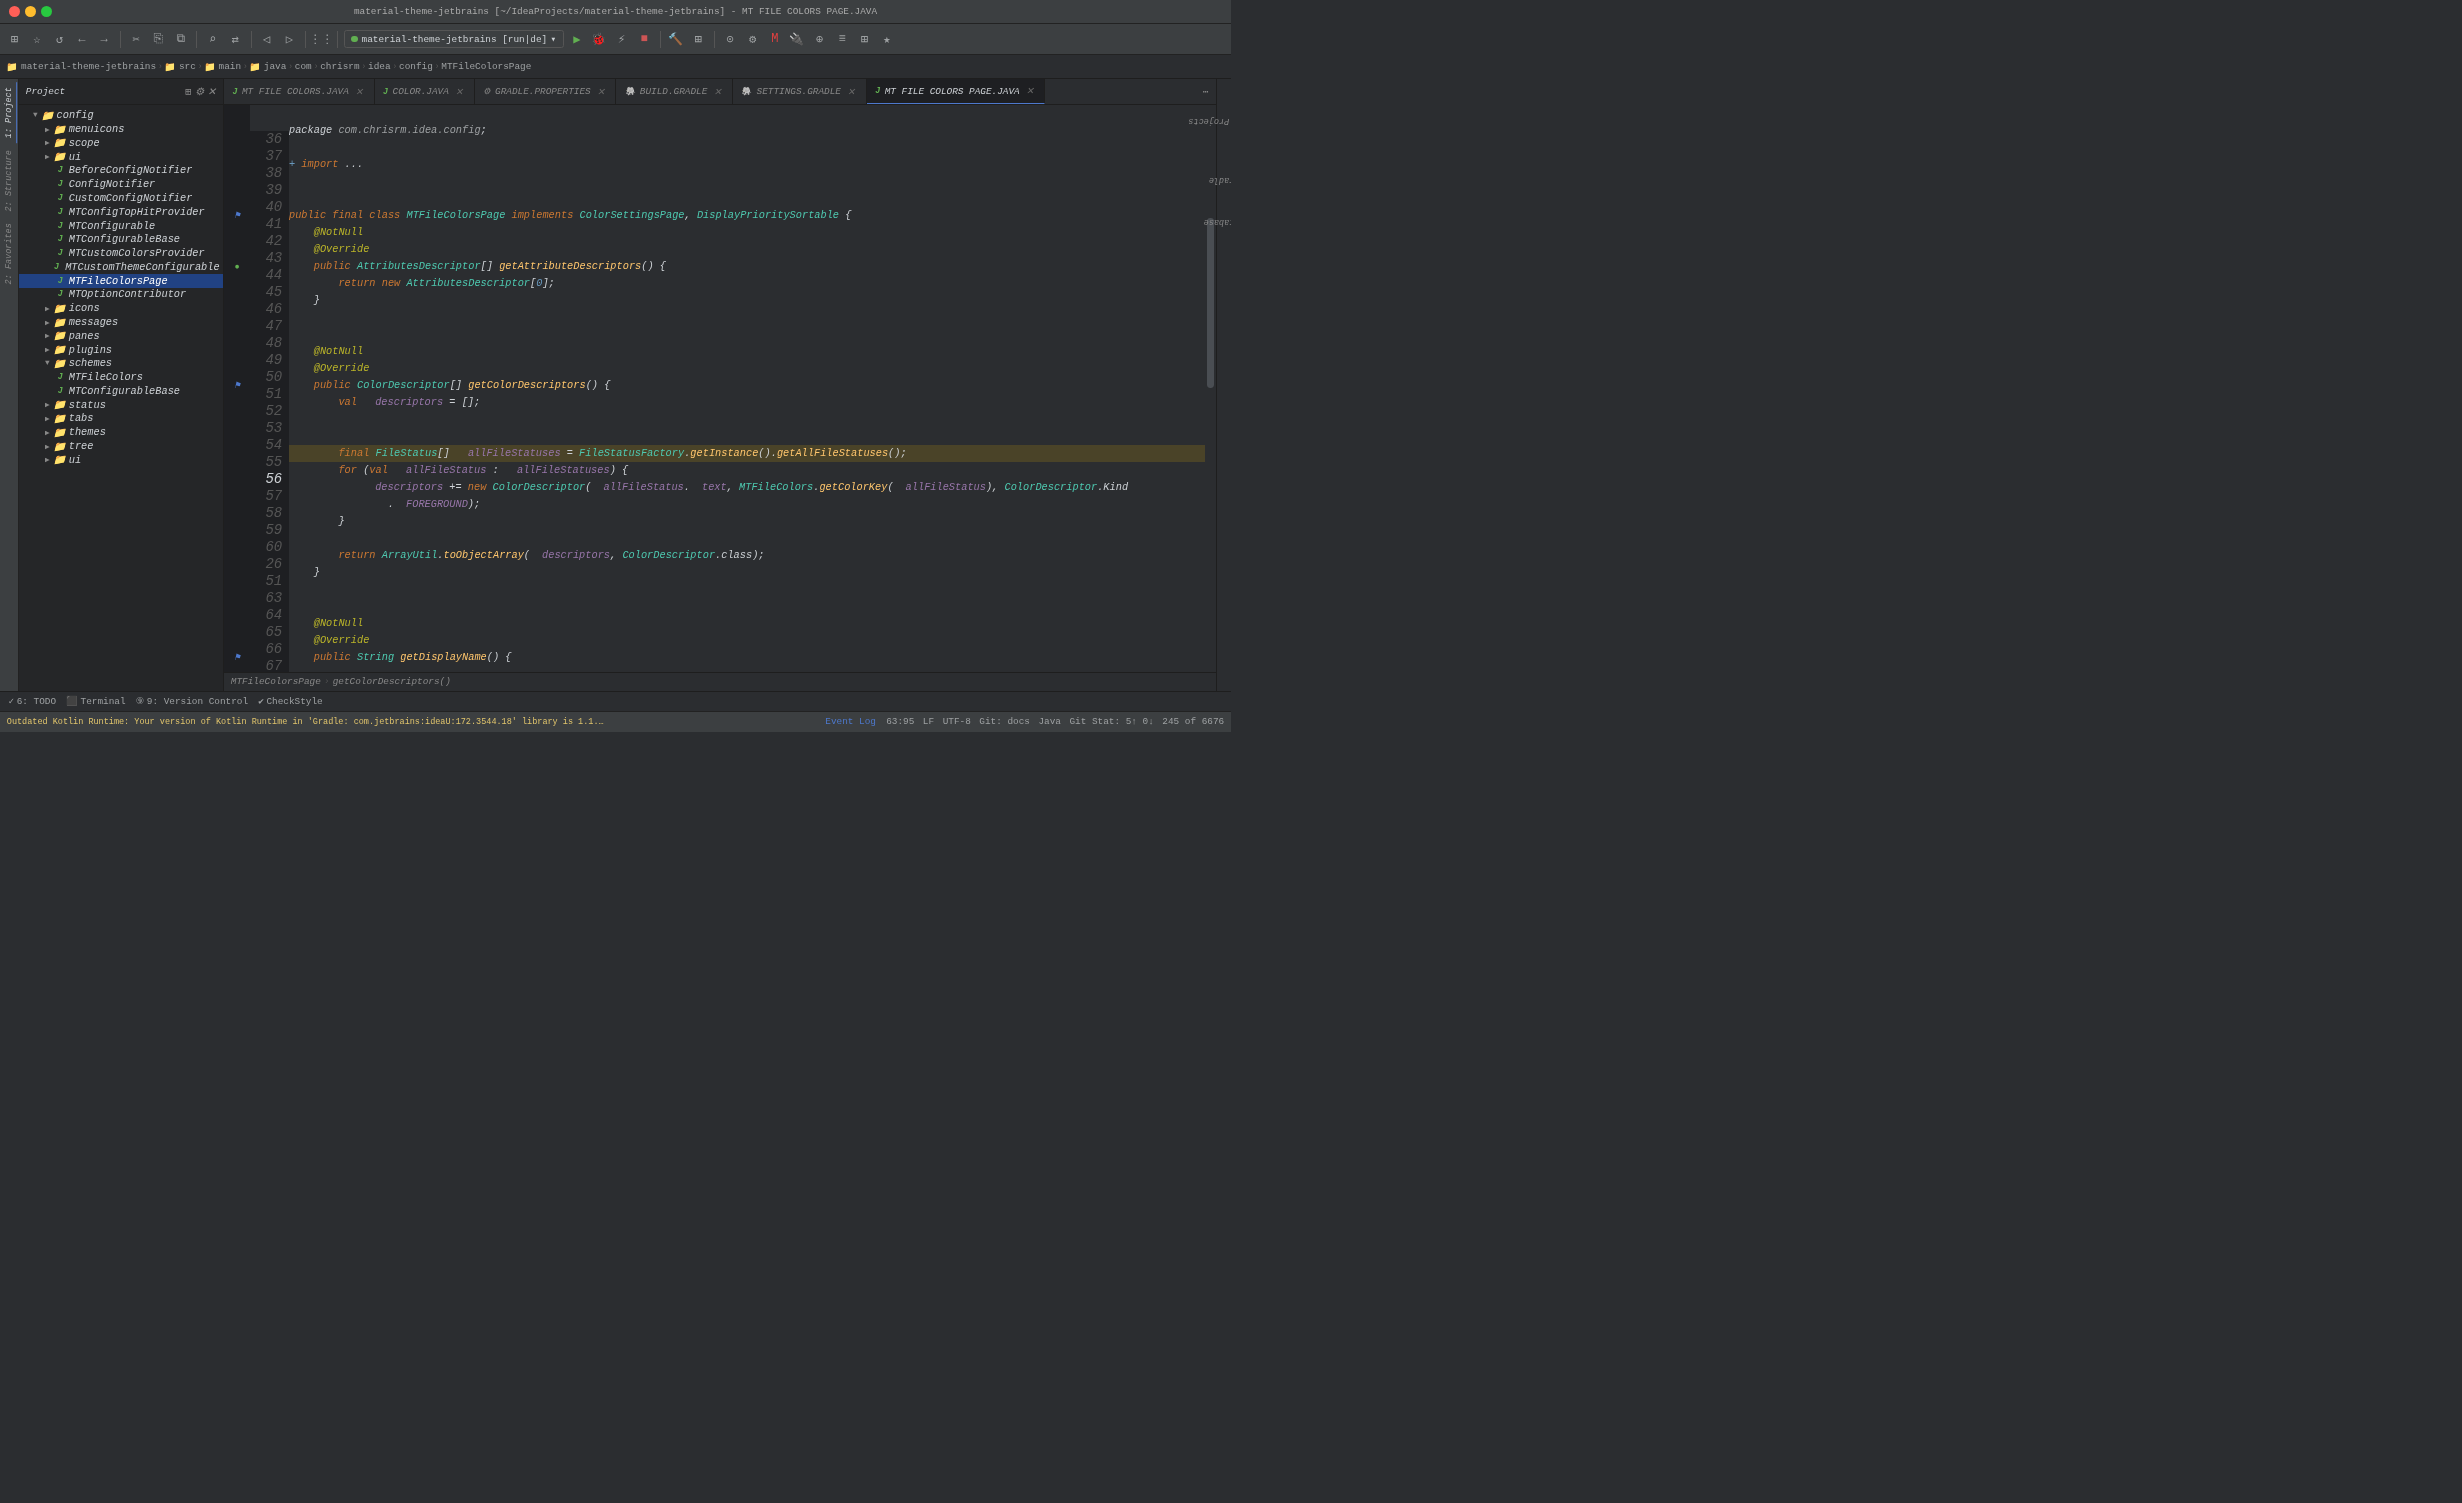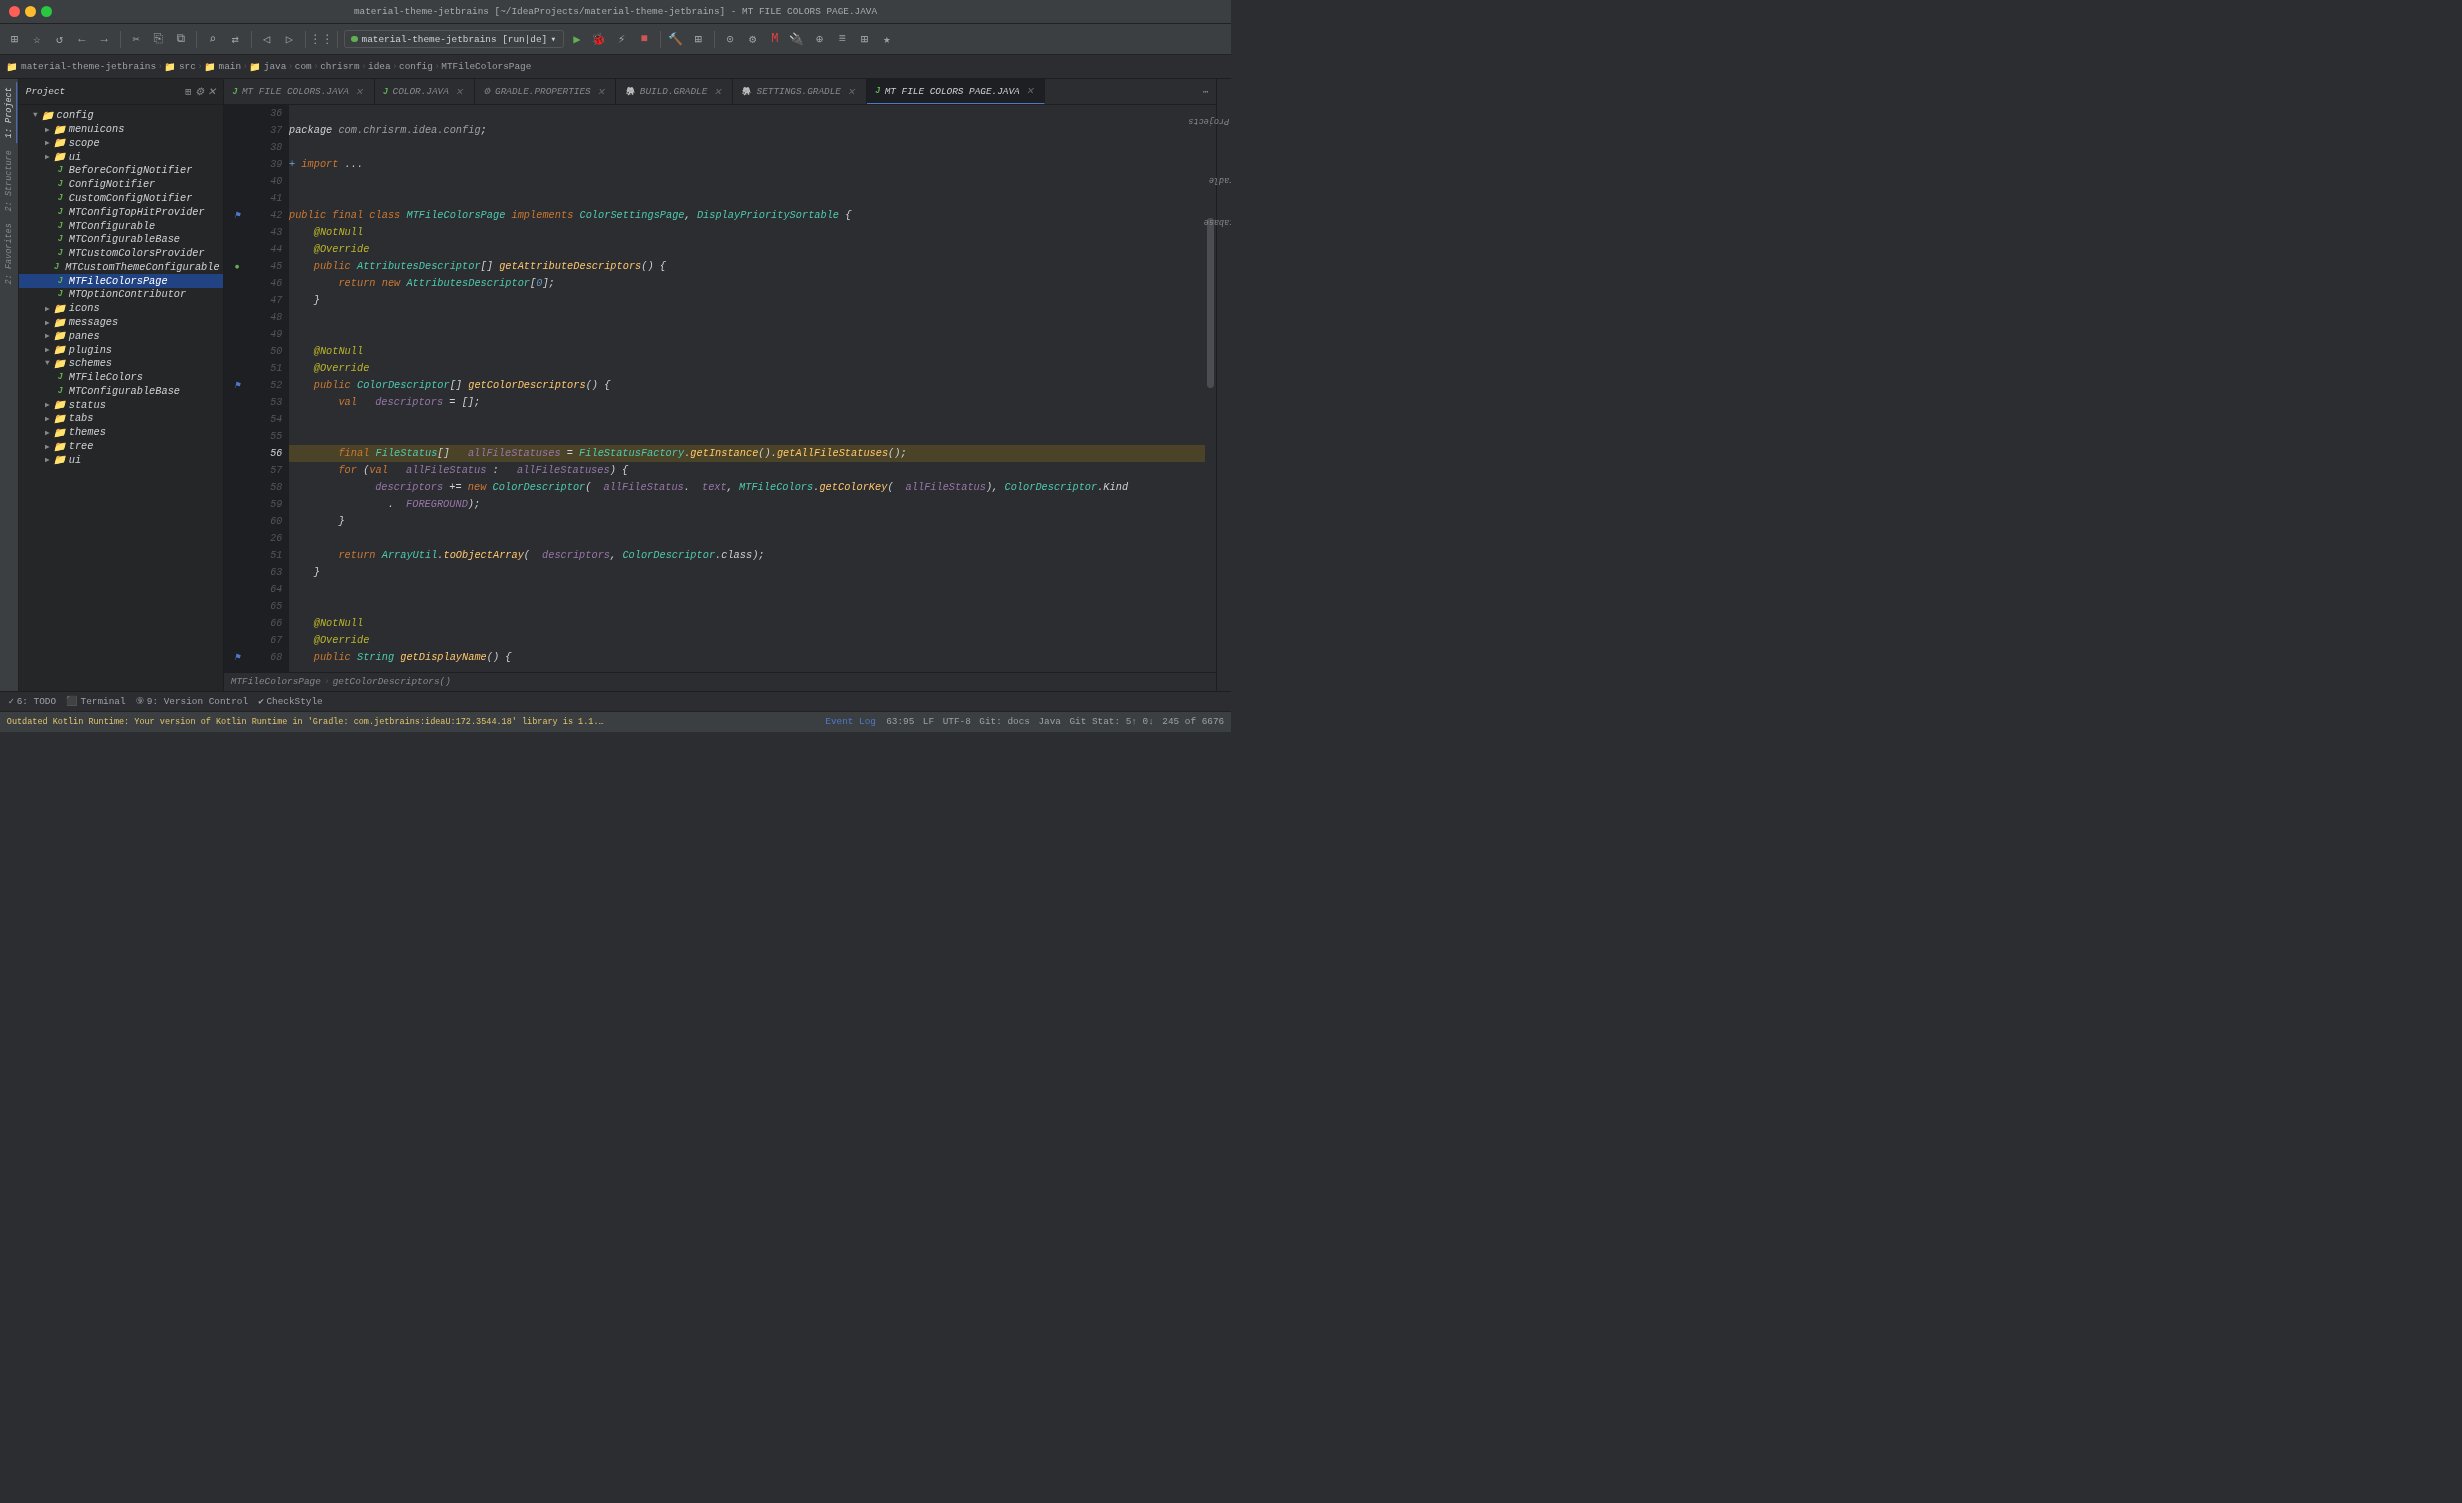--- a/index.html
+++ b/index.html
@@ -226,24 +226,25 @@
     .tab-icon-p { color: #808080; font-size: 8.5px; }
     .tab-spacer { flex: 1; }
     .tab-overflow { padding: 0 6.8px; display: flex; align-items: center; color: #888; cursor: pointer; }
 
     .line-numbers {
       min-width: 39px;
       background: #1e1f22;
       color: #555;
       padding: 0 6.8px 0 3.4px;
       text-align: right;
-      font-size: 10px;
+      font-size: 14px;
       line-height: 17px;
       user-select: none;
       flex-shrink: 0;
+      margin-top: 26px;
     }
     .line-number { height: 17px; display: flex; align-items: center; justify-content: flex-end; }
 
     .code-line {
       height: 17px;
       display: flex;
       align-items: center;
       font-size: 10.3px;
       line-height: 17px;
       white-space: pre;

